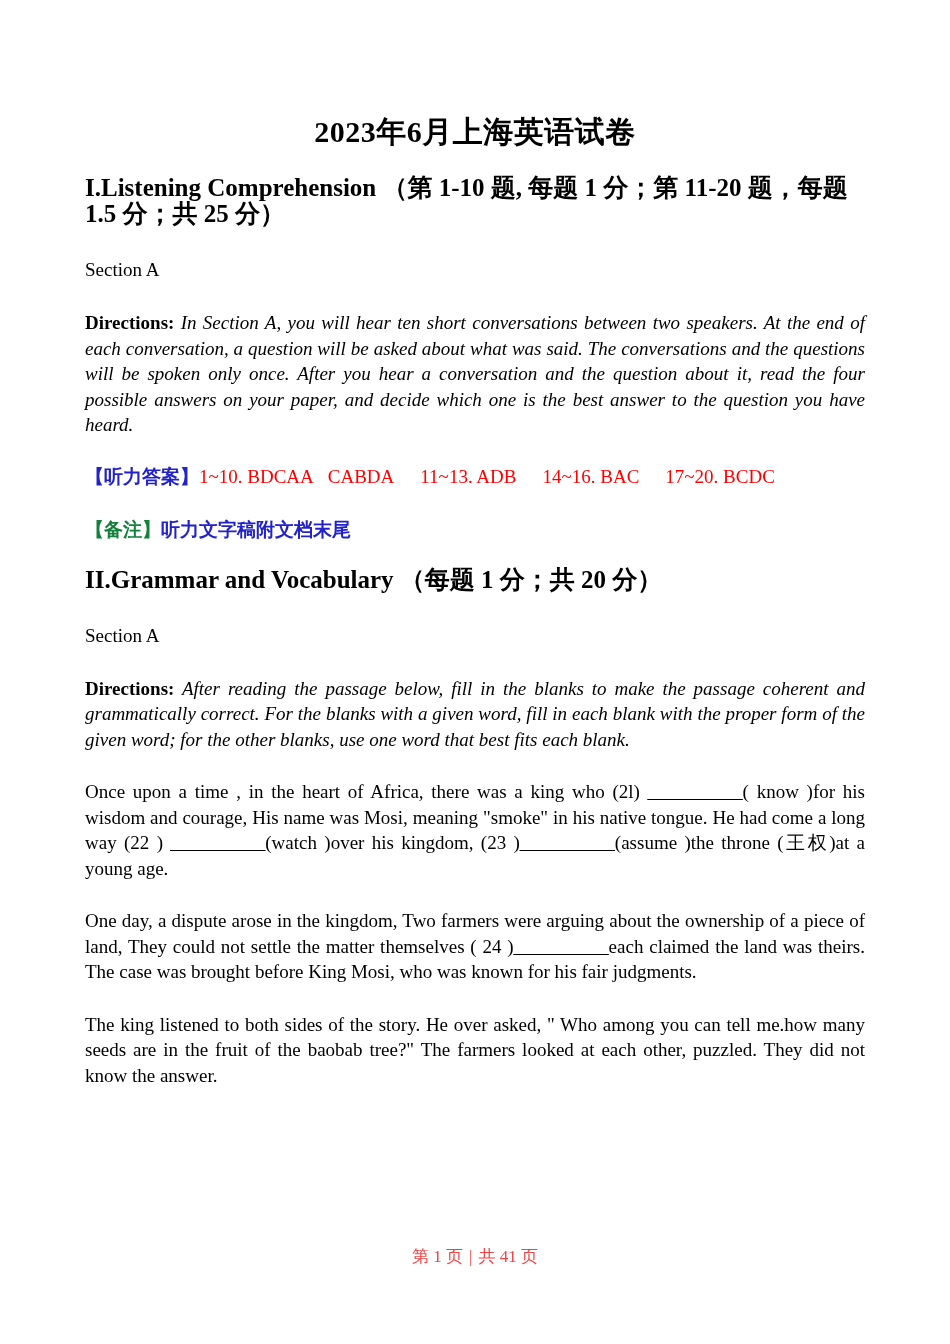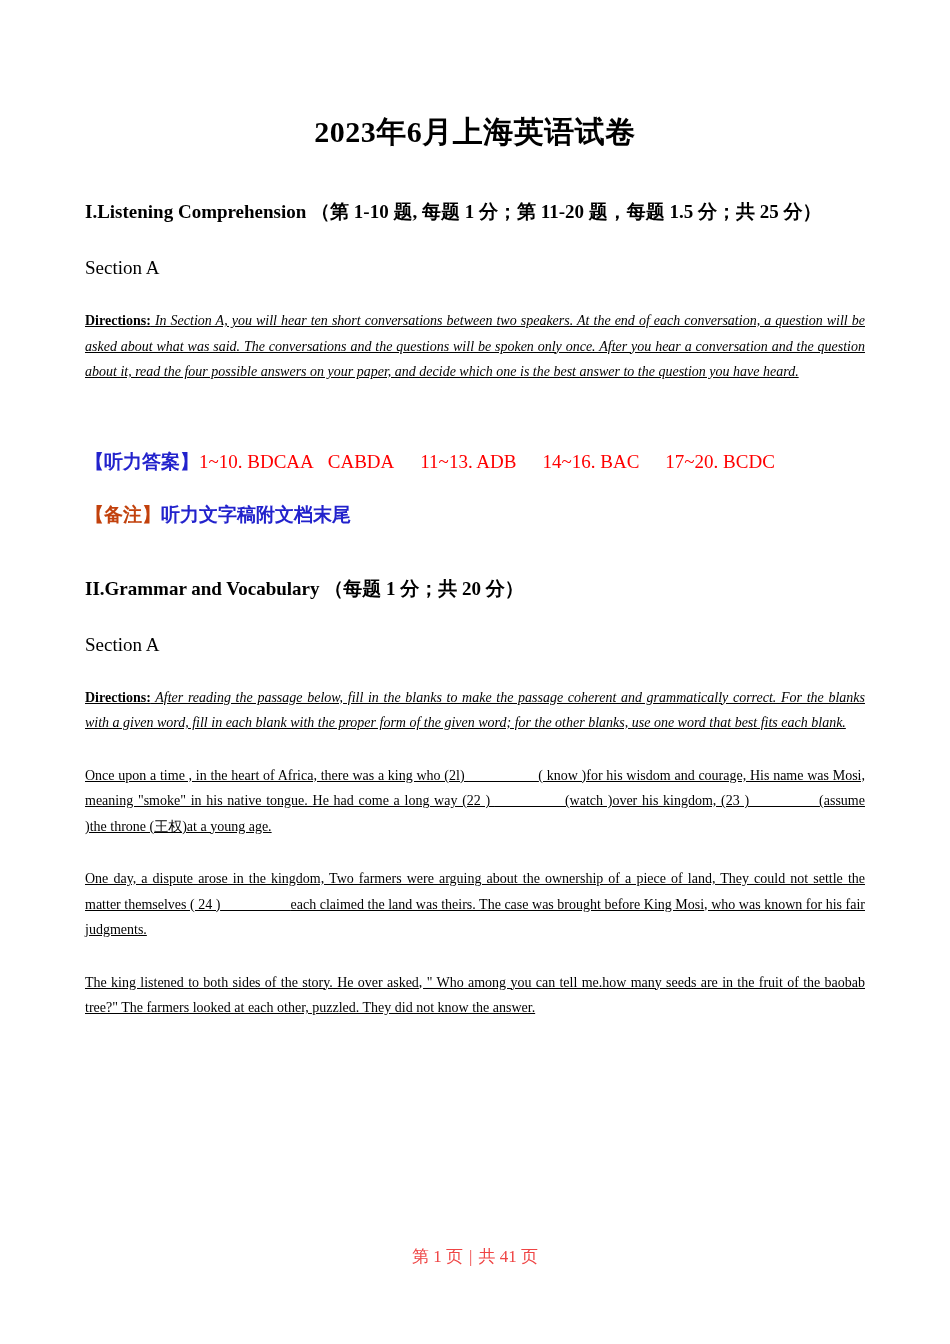--- a/index.html
+++ b/index.html
@@ -36,39 +36,38 @@
     font-size: 30px;
     line-height: 38px;
     letter-spacing: 0.5px;
   }
   .doc-title .line1 { display: block; padding-top: 113px; }
   .doc-title .line2 { display: block; padding-top: 6px; }
 
   
   .section-heading {
     font-weight: bold;
-    font-size: 19px;
+    font-size: 25px;
     line-height: 26px;
-    margin-top: 48px;
+    margin-top: 24px;
   }
   .sub-heading {
     font-weight: normal;
     font-size: 19px;
     line-height: 26px;
     margin-top: 30px;
   }
 
   
   .para {
-    font-size: 14px;
+    font-size: 19px;
     line-height: 25.5px;
     text-align: justify;
     text-justify: inter-word;
     margin-top: 27px;
-    text-decoration: underline;
   }
   .para.directions {
     font-style: italic;
   }
   .para.directions .lead {
     font-style: normal;
     font-weight: bold;
   }
   .para.passage {
     text-align: justify;
@@ -76,21 +75,21 @@
 
   .blank-fill {
     text-decoration: underline;
     letter-spacing: 0px;
   }
 
   
   .answer-line {
     font-size: 19px;
     line-height: 26px;
-    margin-top: 64px;
+    margin-top: 26px;
     white-space: nowrap;
   }
   .answer-line .tag {
     font-weight: bold;
   }
   .note-line {
     font-size: 19px;
     line-height: 26px;
     margin-top: 27px;
     font-weight: bold;
@@ -121,21 +120,21 @@
     </div>
 
     <div class="section-heading">I.Listening Comprehension （第 1-10 题, 每题 1 分；第 11-20 题，每题 1.5 分；共 25 分）</div>
 
     <div class="sub-heading">Section A</div>
 
     <div class="para directions"><span class="lead">Directions:</span><span> In Section A, you will hear ten short conversations between two speakers. At the end of each conversation, a question will be asked about what was said. The conversations and the questions will be spoken only once. After you hear a conversation and the question about it, read the four possible answers on your paper, and decide which one is the best answer to the question you have heard.</span></div>
 
     <div class="answer-line"><span class="tag" style="color:#2222CC">【听力答案】</span><span style="color:#FF0000">1~10. BDCAA</span><span class="ans-seg tight" style="color:#FF0000">CABDA</span><span class="ans-seg" style="color:#FF0000">11~13. ADB</span><span class="ans-seg" style="color:#FF0000">14~16. BAC</span><span class="ans-seg" style="color:#FF0000">17~20. BCDC</span></div>
 
-    <div class="note-line"><span style="color:#c2410c">【备注】</span><span style="color:#2222CC">听力文字稿附文档末尾</span></div>
+    <div class="note-line"><span style="color:#15803d">【备注】</span><span style="color:#2222CC">听力文字稿附文档末尾</span></div>
 
     <div class="section-heading">II.Grammar and Vocabulary   （每题 1 分；共 20 分）</div>
 
     <div class="sub-heading">Section A</div>
 
     <div class="para directions"><span class="lead">Directions:</span><span> After reading the passage below, fill in the blanks to make the passage coherent and grammatically correct. For the blanks with a given word, fill in each blank with the proper form of the given word; for the other blanks, use one word that best fits each blank.</span></div>
 
     <div class="para passage"><span>Once upon a time , in the heart of Africa, there was a king who (2l) </span><span class="blank-fill">__________</span><span>( know )for his wisdom and courage, His name was Mosi, meaning "smoke" in his native tongue. He had come a long way (22 ) </span><span class="blank-fill">__________</span><span>(watch )over his kingdom, (23 )</span><span class="blank-fill">__________</span><span>(assume )the throne (王权)at a young age.</span></div>
 
     <div class="para passage"><span>One day, a dispute arose in the kingdom, Two farmers were arguing about the ownership of a piece of land, They could not settle the matter themselves ( 24 )</span><span class="blank-fill">__________</span><span>each claimed the land was theirs. The case was brought before King Mosi, who was known for his fair judgments.</span></div>

